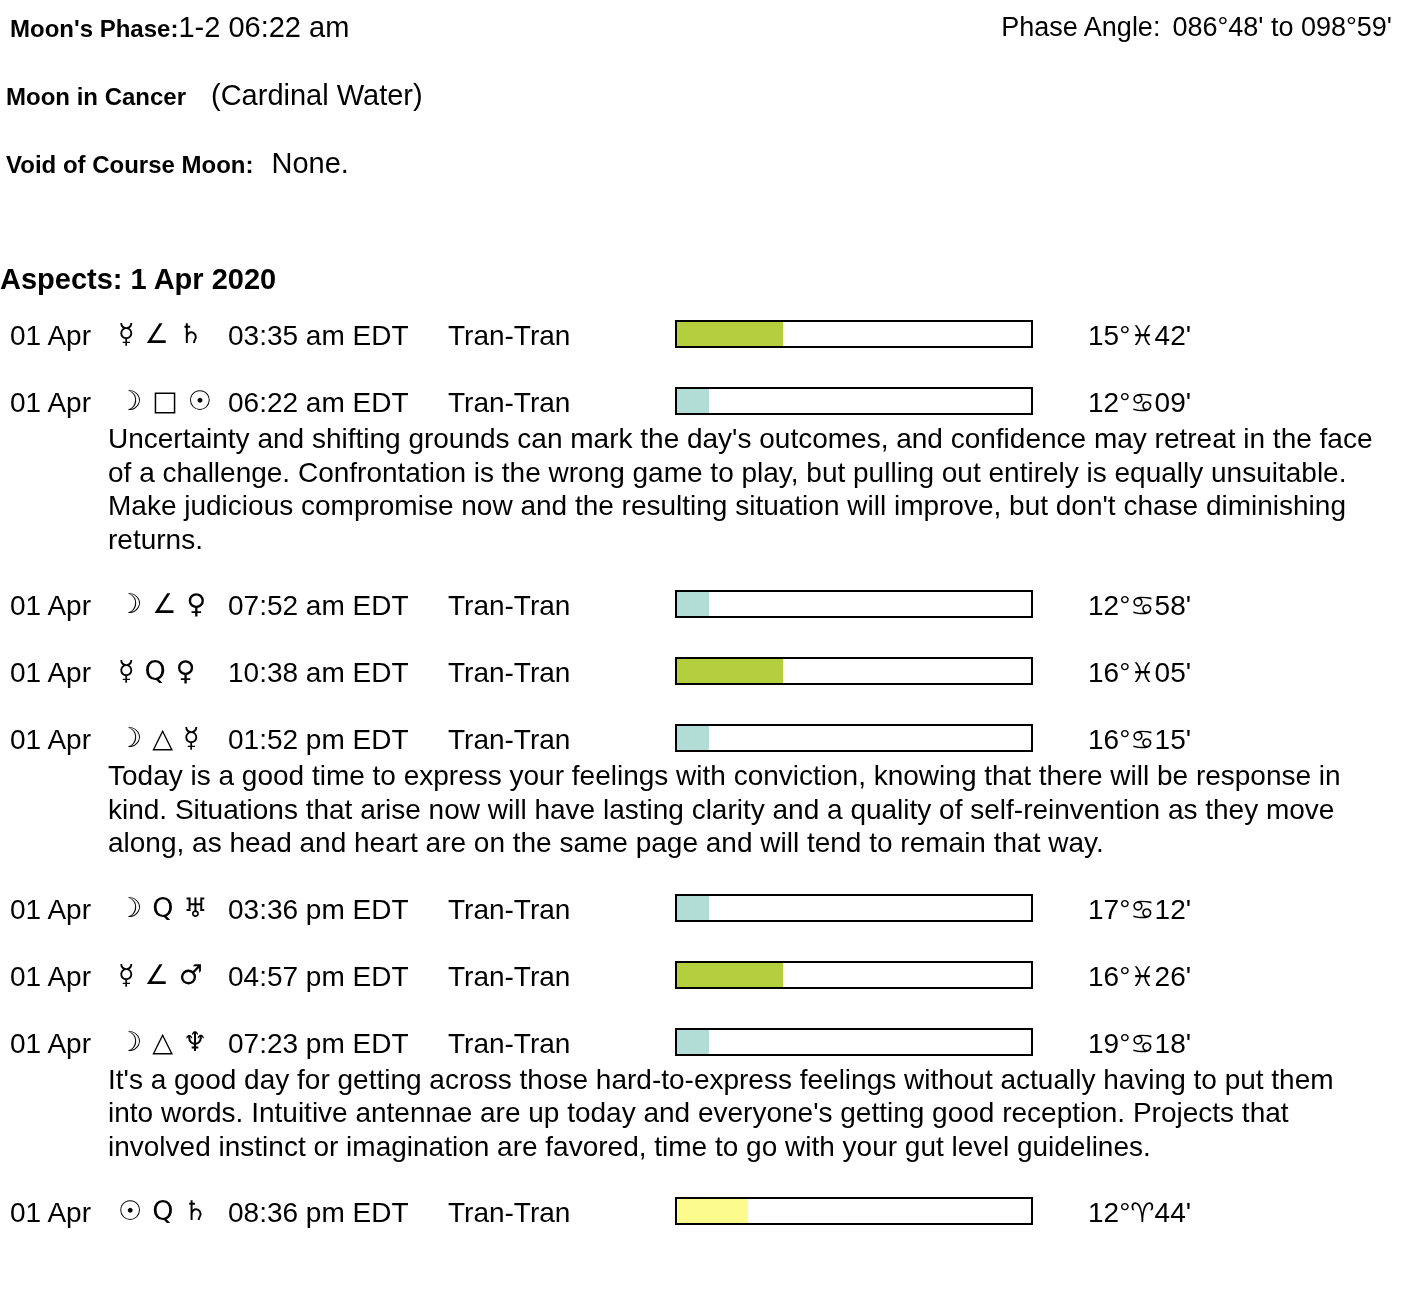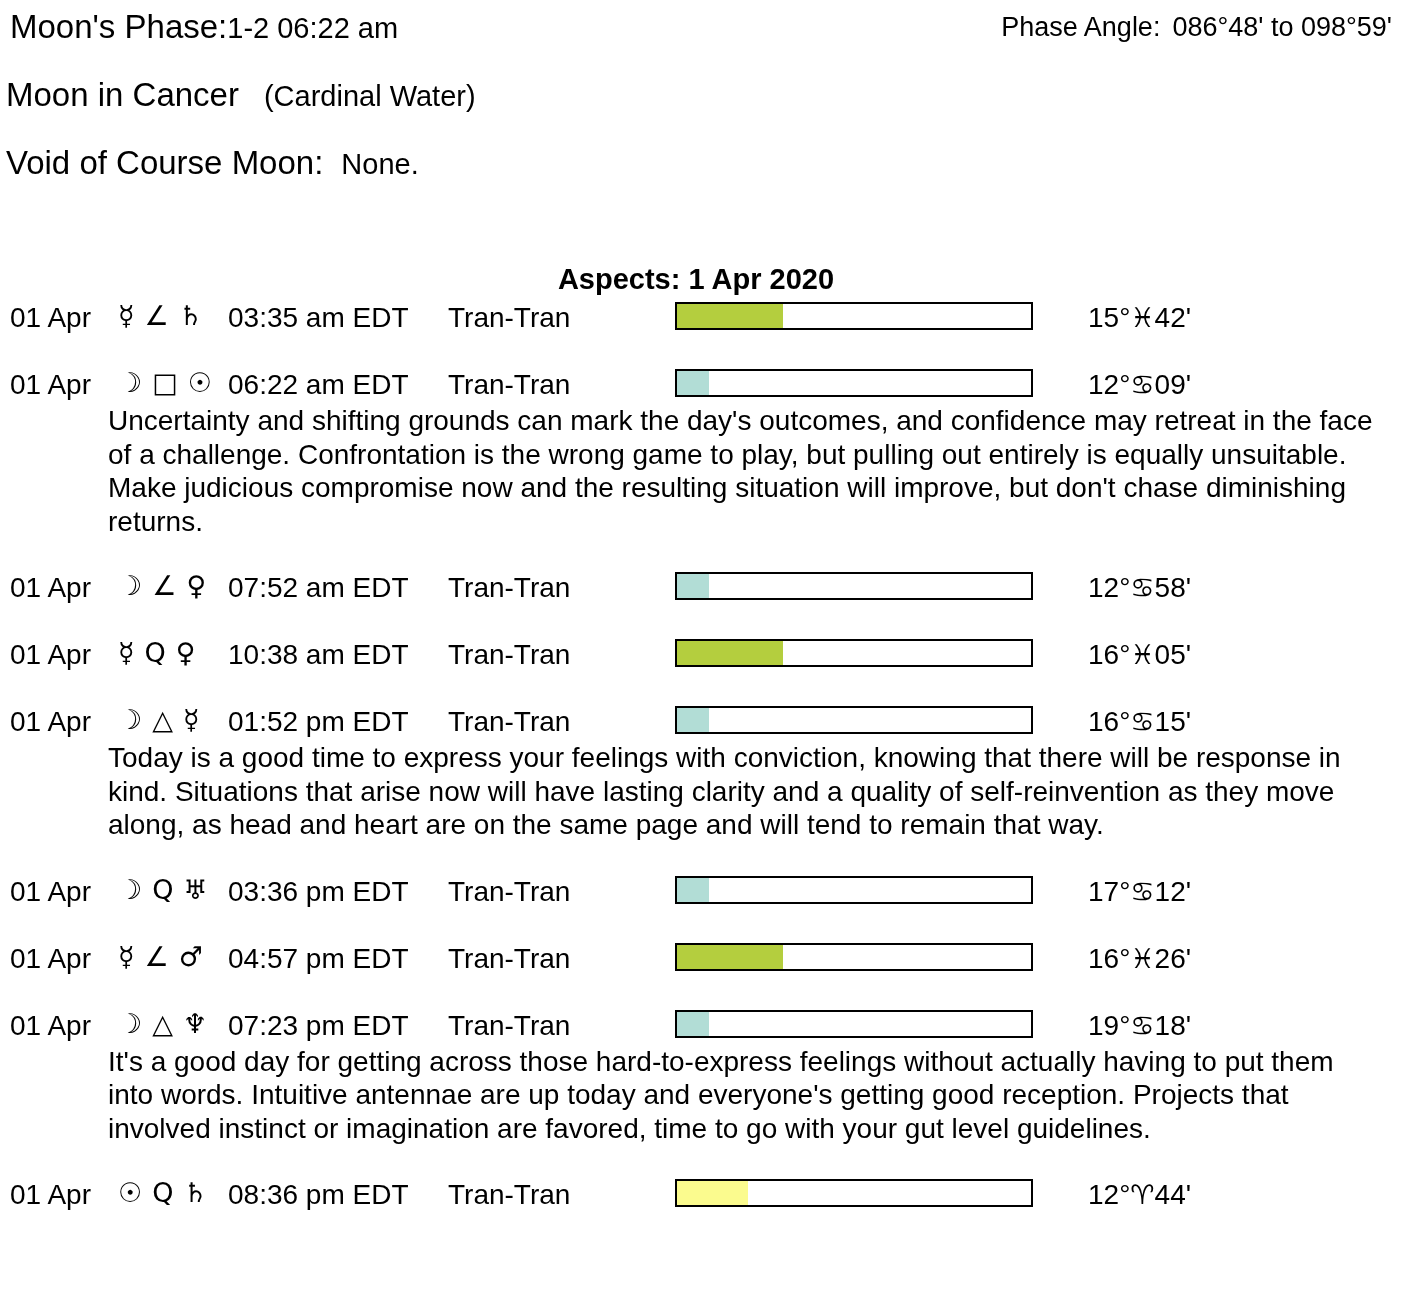--- a/index.html
+++ b/index.html
@@ -2,29 +2,29 @@
 <html><head>
 <meta charset="utf-8">
 <style>
   * { margin:0; padding:0; box-sizing:border-box; }
   html,body { width:1420px; height:1298px; background:#fff; color:#000; overflow:hidden; }
   body { font-family:"Liberation Sans", sans-serif; font-size:28px; }
 
   .page { width:1420px; height:1298px; padding-top:10px; }
 
   .header-row { display:flex; justify-content:space-between; padding-left:10px; padding-right:28px; height:34px; line-height:34px; }
-  .hdr-label { font-weight:normal; font-size:33px; }
+  .hdr-label { font-weight:bold; font-size:24px; }
   .hdr-value { font-size:29px; }
   .phase-angle { font-size:27px; }
   .phase-angle .pa-value { margin-left:12px; }
   .header-line { padding-left:6px; margin-top:34px; height:34px; line-height:34px; }
   .paren-value { margin-left:25px; font-size:29px; }
   .voc-value { margin-left:18px; font-size:29px; }
 
-  .aspects-title { text-align:center; width:1392px; font-weight:bold; font-size:29px; margin-top:82px; margin-bottom:6px; height:34px; line-height:34px; }
+  .aspects-title { text-align:left; width:1392px; font-weight:bold; font-size:29px; margin-top:82px; margin-bottom:24px; height:34px; line-height:34px; }
 
   .aspect-row { display:flex; height:28px; padding-left:10px; margin-bottom:39px; }
   .aspect-row.has-note { margin-bottom:7px; }
   .col-date { width:108px; }
   .col-symbols { width:110px; display:flex; gap:10px; align-items:center; }
   .glyph { font-family:"DejaVu Sans", sans-serif; font-size:27px; line-height:28px; }
   .col-time { width:220px; }
   .col-type { width:227px; }
   .col-bar { width:358px; height:28px; border:2px solid #000; background:#fff; }
   .bar-fill { display:block; height:100%; }

